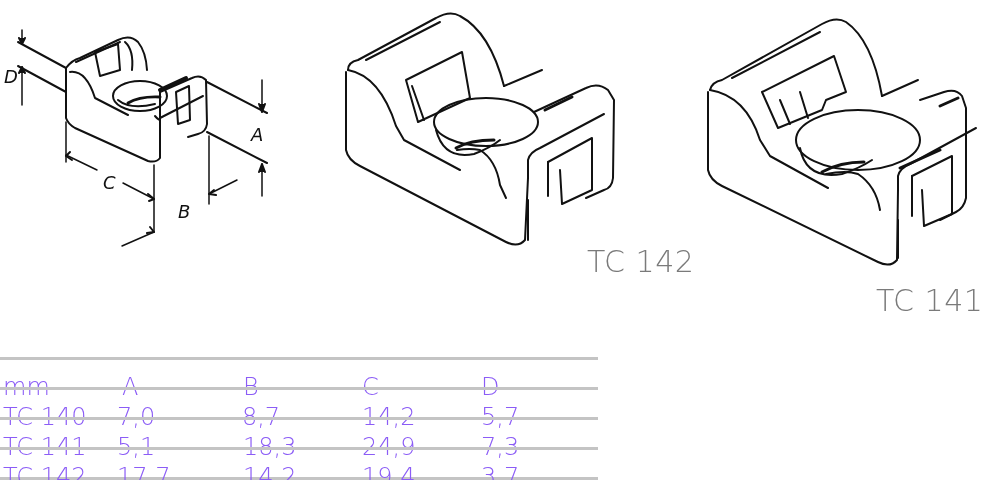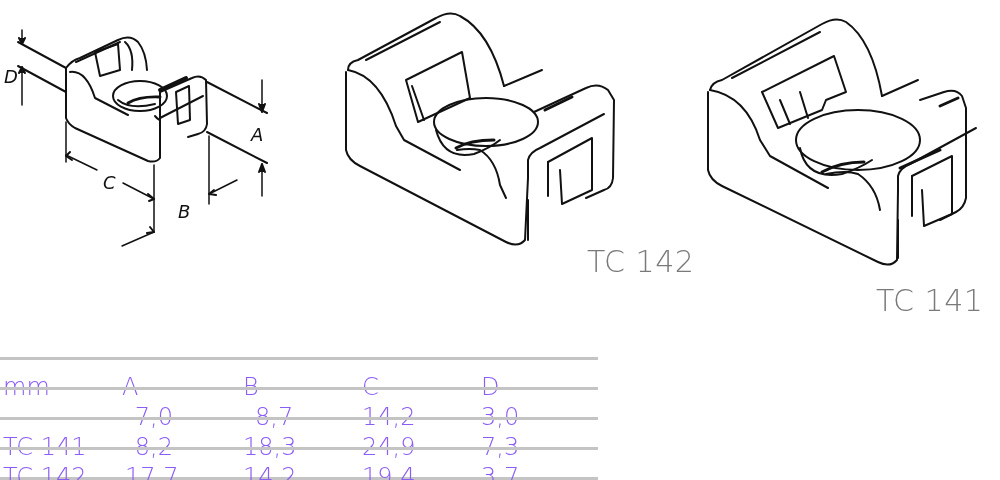--- a/index.html
+++ b/index.html
@@ -10,22 +10,22 @@
                  letter-spacing: 0.5px; font-family: "DejaVu Sans", sans-serif; }
   .table { position: absolute; left: 0; top: 357px; width: 598px; }
   .row { position: relative; height: 30px; border-top: 3px solid #c4c4c4; box-sizing: border-box; }
   .row.last { border-bottom: 3px solid #c4c4c4; height: 33px; }
   .cell { position: absolute; top: 2px; font-size: 24px; color: #8b5cf6; font-weight: 300; line-height: 26px; margin-top: 12px; }
   .c0 { left: 3px; }
   .c1 { left: 122px; }
   .c2 { left: 243px; }
   .c3 { left: 362px; }
   .c4 { left: 481px; }
-  .num1 { left: 125px; width: 48px; text-align: right; }
-  .num2 { left: 255px; width: 60px; text-align: left; }
+  .num1 { left: 117px; width: 48px; text-align: left; }
+  .num2 { left: 231px; width: 60px; text-align: center; }
 </style>
 </head>
 <body>
 
 <svg class="drawing" width="1000" height="340" viewBox="0 0 1000 340" fill="none" stroke="#111" stroke-width="2" stroke-linejoin="round" stroke-linecap="round">
 
   <g>
 
     <path d="M66,68 L66,118 Q68,124 75,128 L148,161 Q156,163 160,158 L160,118"></path>
 
@@ -114,28 +114,29 @@
 
 <div class="table">
   <div class="row">
     <span class="cell c0">mm</span>
     <span class="cell c1">A</span>
     <span class="cell c2">B</span>
     <span class="cell c3">C</span>
     <span class="cell c4">D</span>
   </div>
   <div class="row">
+    <span class="cell c0">TC 140</span>
     <span class="cell num1">7,0</span>
     <span class="cell num2">8,7</span>
     <span class="cell c3">14,2</span>
-    <span class="cell c4">3,0</span>
+    <span class="cell c4">5,7</span>
   </div>
   <div class="row">
     <span class="cell c0">TC 141</span>
-    <span class="cell num1">8,2</span>
+    <span class="cell num1">5,1</span>
     <span class="cell c2">18,3</span>
     <span class="cell c3">24,9</span>
     <span class="cell c4">7,3</span>
   </div>
   <div class="row last">
     <span class="cell c0">TC 142</span>
     <span class="cell num1">17,7</span>
     <span class="cell c2">14,2</span>
     <span class="cell c3">19,4</span>
     <span class="cell c4">3,7</span>

